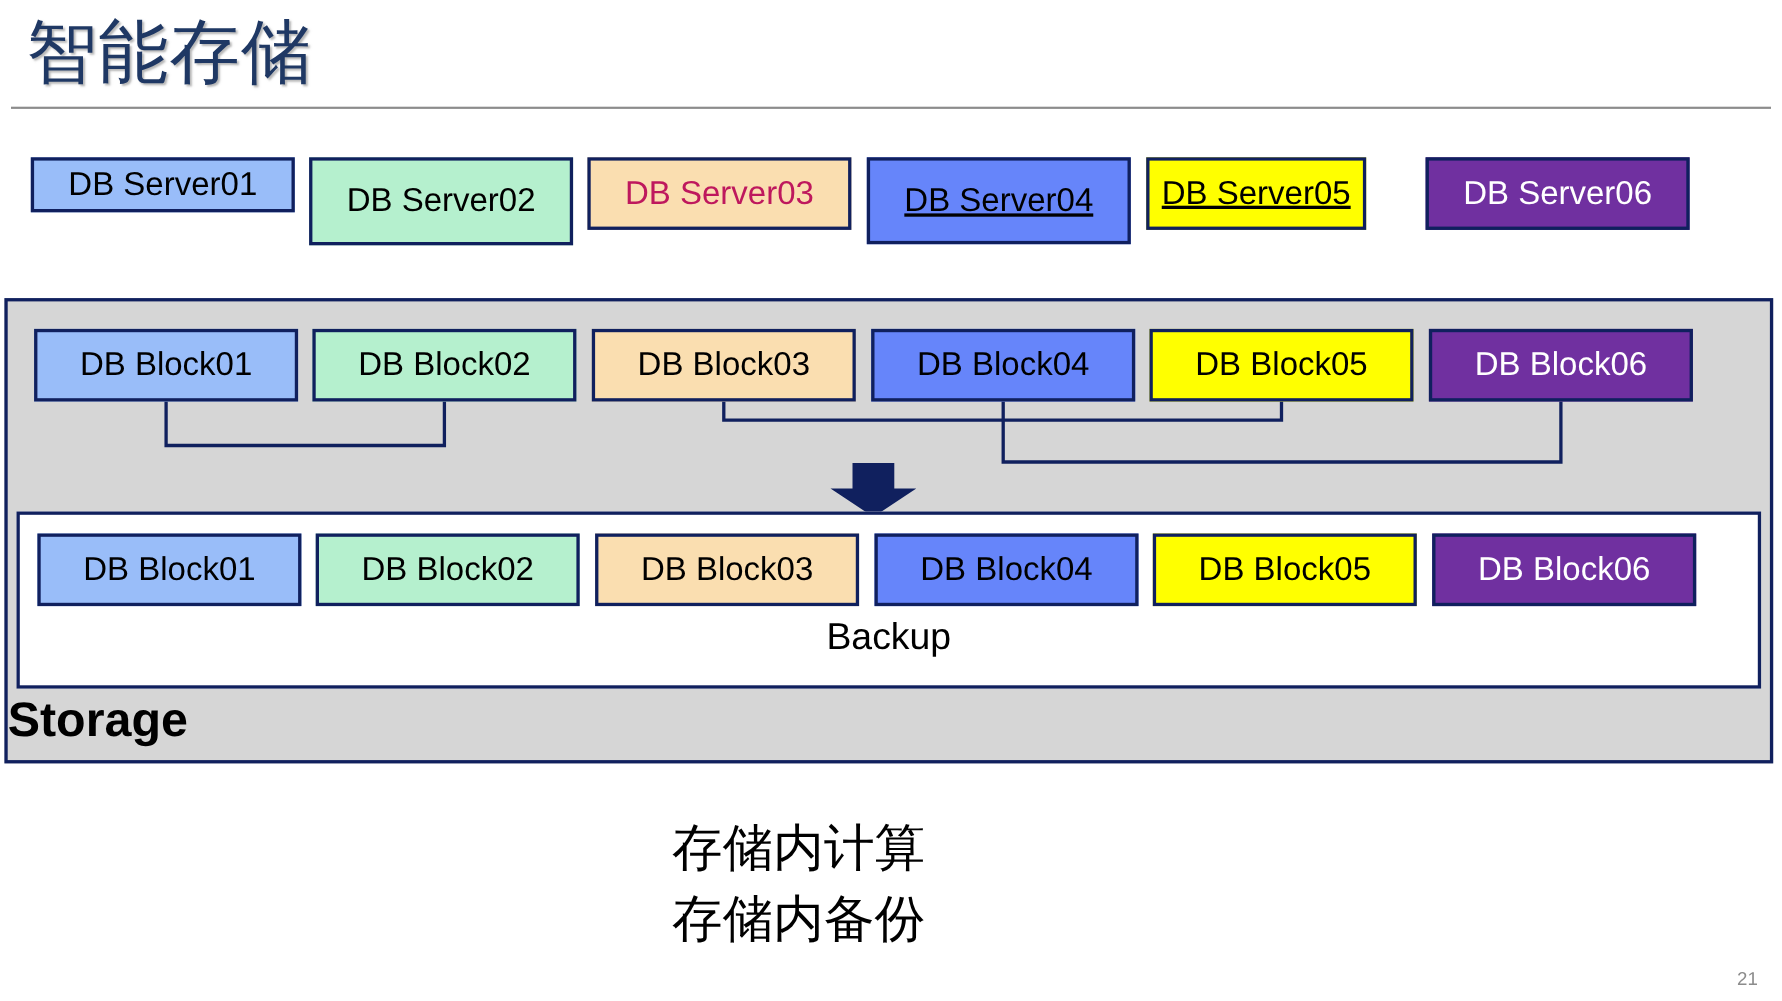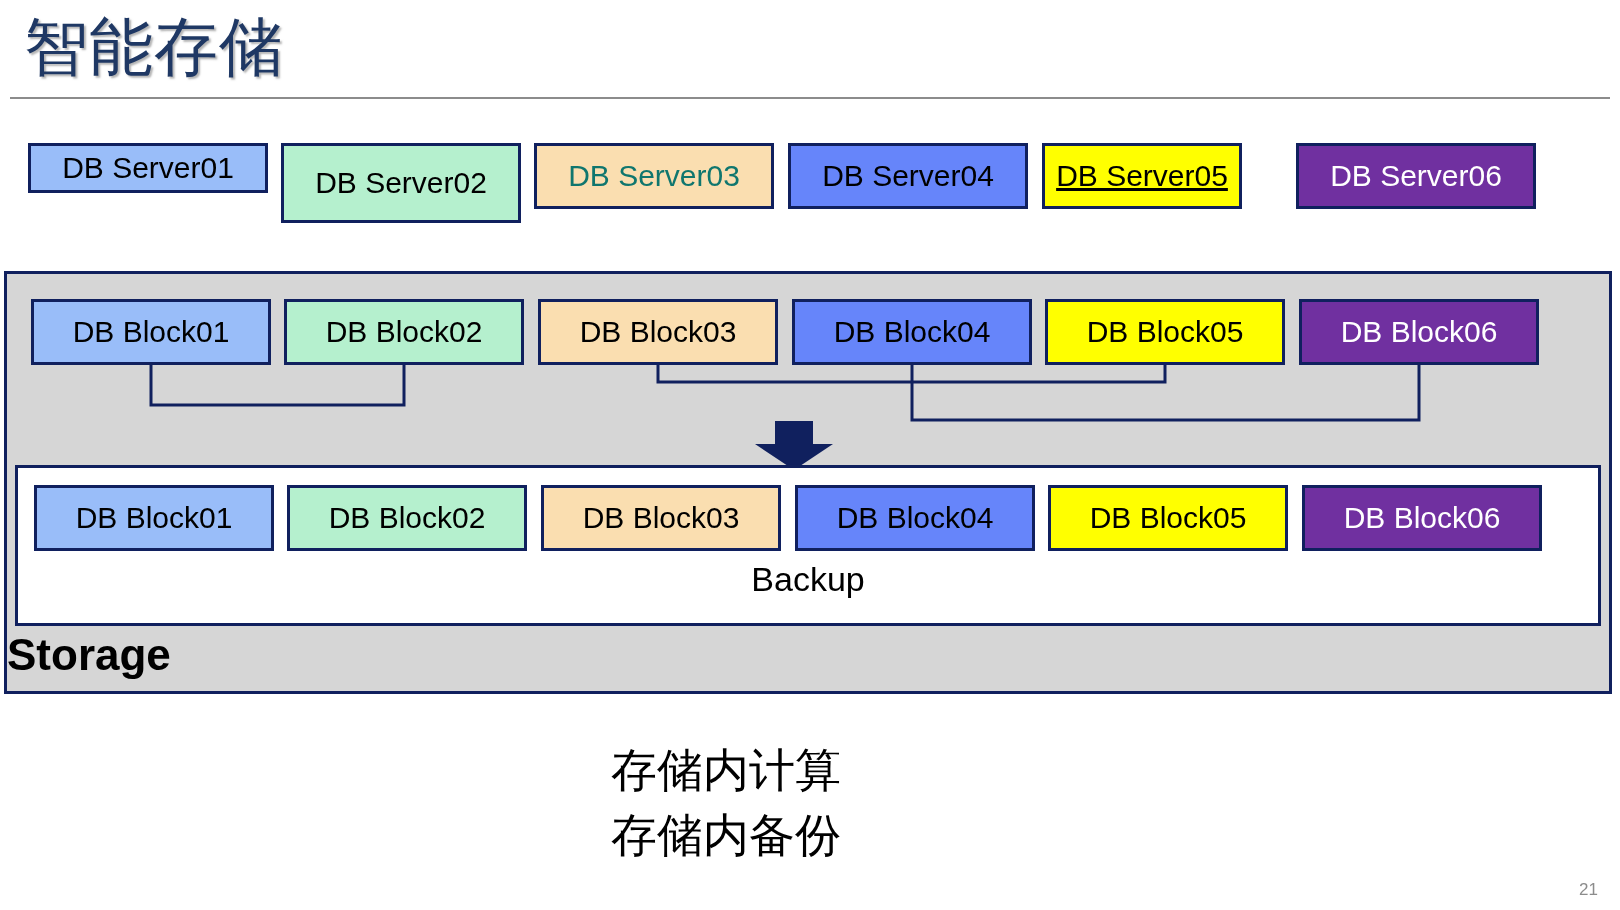--- a/index.html
+++ b/index.html
@@ -141,24 +141,24 @@
 <div id="slide-title">智能存储</div>
 <div id="title-rule"></div>
 
 <div id="server-row">
     <div class="db-box" style="left: 28px; top: 143px; width: 240px; height: 50px; background: rgb(153, 189, 249); color: rgb(0, 0, 0);">
       <span>DB Server01</span>
     </div>
     <div class="db-box" style="left: 281px; top: 143px; width: 240px; height: 80px; background: rgb(181, 240, 206); color: rgb(0, 0, 0);">
       <span>DB Server02</span>
     </div>
-    <div class="db-box" style="left: 534px; top: 143px; width: 240px; height: 66px; background: rgb(250, 222, 176); color: #0f766e;">
+    <div class="db-box" style="left: 534px; top: 143px; width: 240px; height: 66px; background: rgb(250, 222, 176); color: #be185d;">
       <span>DB Server03</span>
     </div>
-    <div class="db-box" style="left: 788px; top: 143px; width: 240px; height: 66px; background: rgb(102, 133, 250); color: rgb(0, 0, 0);">
+    <div class="db-box" style="left: 788px; top: 143px; width: 240px; height: 79px; background: rgb(102, 133, 250); color: rgb(0, 0, 0); text-decoration: underline;">
       <span>DB Server04</span>
     </div>
     <div class="db-box" style="left: 1042px; top: 143px; width: 200px; height: 66px; background: rgb(255, 255, 0); color: rgb(0, 0, 0); text-decoration: underline;">
       <span>DB Server05</span>
     </div>
     <div class="db-box dark-fill" style="left: 1296px; top: 143px; width: 240px; height: 66px; background: rgb(112, 48, 160); color: rgb(255, 255, 255);">
       <span>DB Server06</span>
     </div>
   </div>
 

